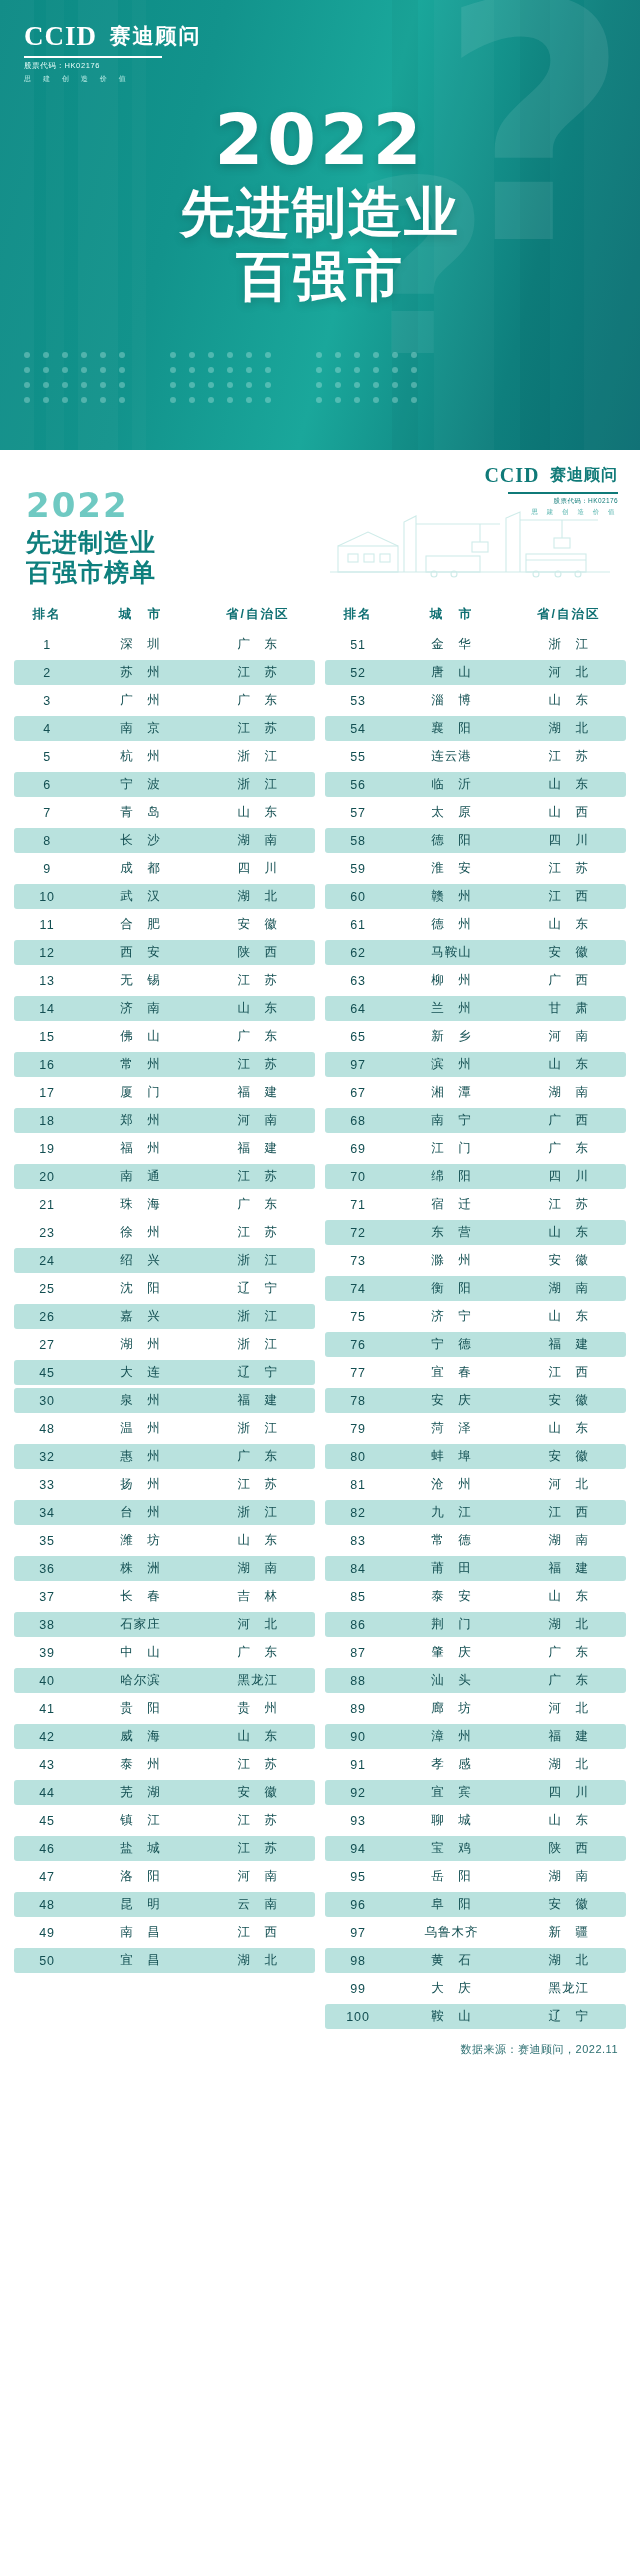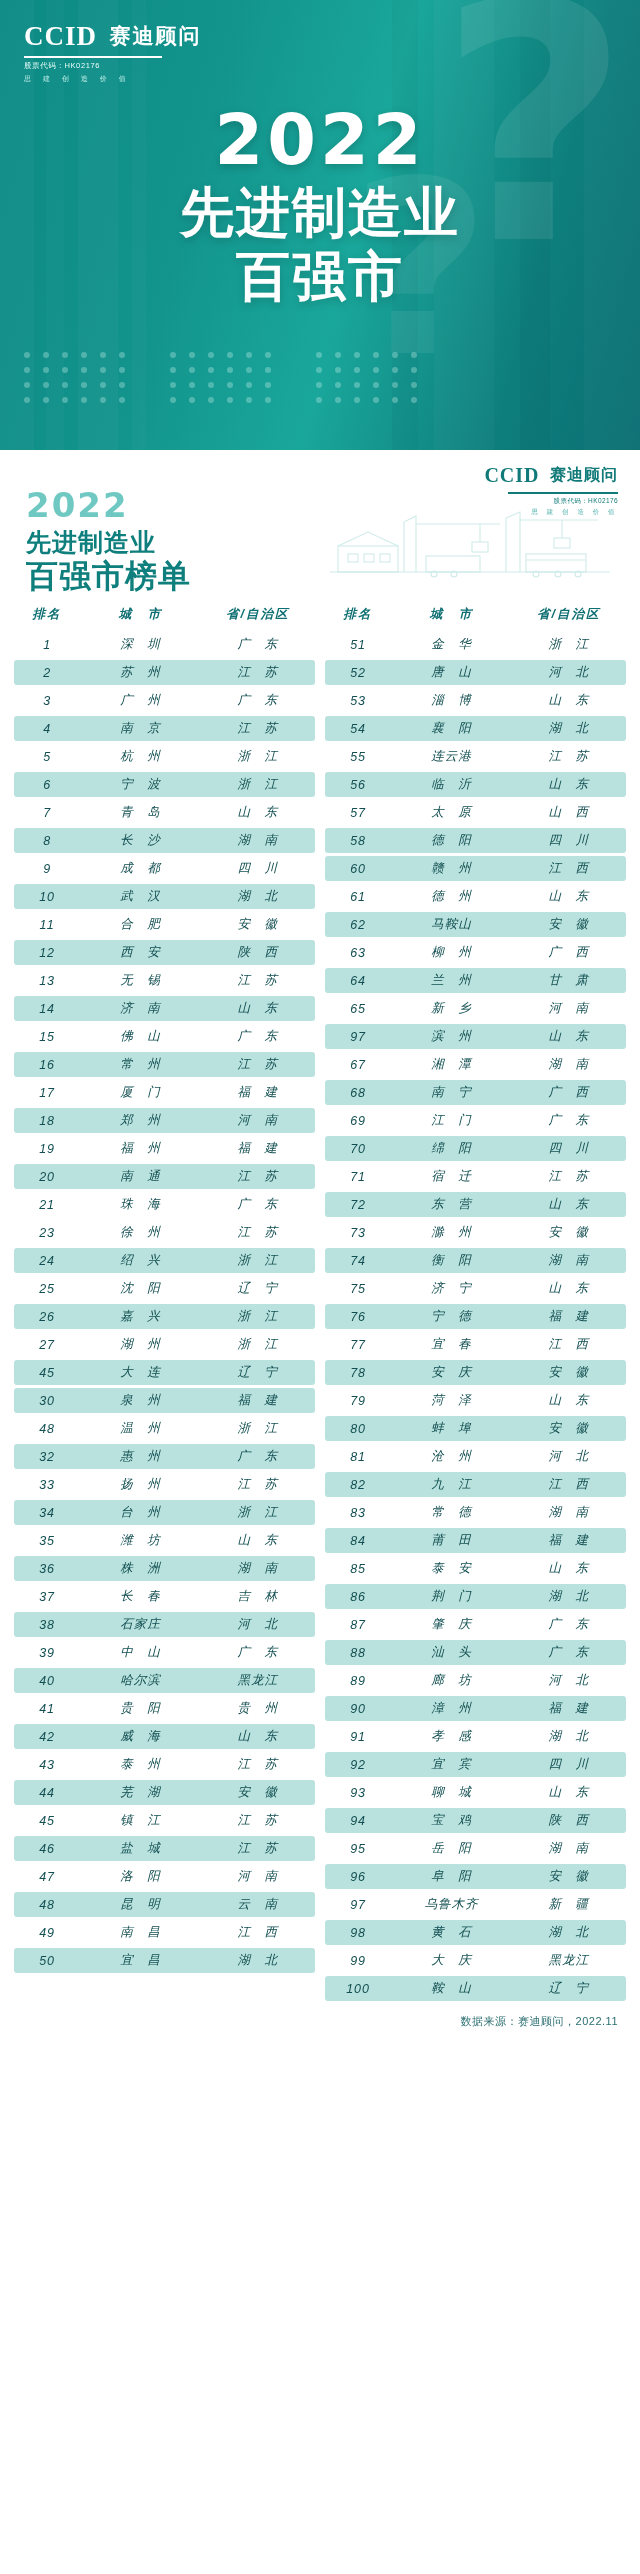--- a/index.html
+++ b/index.html
@@ -74,28 +74,28 @@
   .listhead .logo2 .l-rule{height:2px;background:#0f7a78;width:110px;margin:5px 0 3px auto;}
   .listhead .logo2 .l-sub{font-size:6.5px;letter-spacing:.4px;}
   .listhead .logo2 .l-sub2{font-size:6.5px;letter-spacing:3.5px;color:#53b3ad;margin-top:2px;}
 
   .listhead .titles{position:absolute;left:26px;top:38px;}
   .listhead .t-year{
     font-size:34px;font-weight:700;color:#6fc9c2;letter-spacing:2px;line-height:1;
     font-family:"DejaVu Sans",sans-serif;
   }
   .listhead .t-l1{font-size:25px;font-weight:700;color:#0e7f7d;letter-spacing:1px;margin-top:5px;line-height:1.2;}
-  .listhead .t-l2{font-size:32px;font-weight:700;color:#0e7f7d;letter-spacing:1px;line-height:1.2;}
+  .listhead .t-l2{font-size:25px;font-weight:700;color:#0e7f7d;letter-spacing:1px;line-height:1.2;}
 
   .listhead .crane{
     position:absolute;right:30px;top:52px;width:280px;height:80px;opacity:.5;
   }
 
   
-  .tables{display:flex;gap:10px;padding:0 14px;font-style:italic;}
+  .tables{display:flex;gap:10px;padding:0 14px;}
   .col{flex:1;}
   table{width:100%;border-collapse:separate;border-spacing:0 3px;}
   thead th{
     font-size:12.5px;font-weight:700;color:#0e6f72;padding:3px 0 6px;
     letter-spacing:2px;text-align:center;
   }
   thead th.c-rank{width:22%;}
   thead th.c-city{width:40%;}
   thead th.c-prov{width:38%;}
   tbody td{
@@ -567,20 +567,25 @@
               <tr class="odd">
                 <td class="rank">57</td>
                 <td>太　原</td>
                 <td>山　西</td>
               </tr>
               <tr class="even">
                 <td class="rank">58</td>
                 <td>德　阳</td>
                 <td>四　川</td>
               </tr>
+              <tr class="odd">
+                <td class="rank">59</td>
+                <td>淮　安</td>
+                <td>江　苏</td>
+              </tr>
               <tr class="even">
                 <td class="rank">60</td>
                 <td>赣　州</td>
                 <td>江　西</td>
               </tr>
               <tr class="odd">
                 <td class="rank">61</td>
                 <td>德　州</td>
                 <td>山　东</td>
               </tr>

